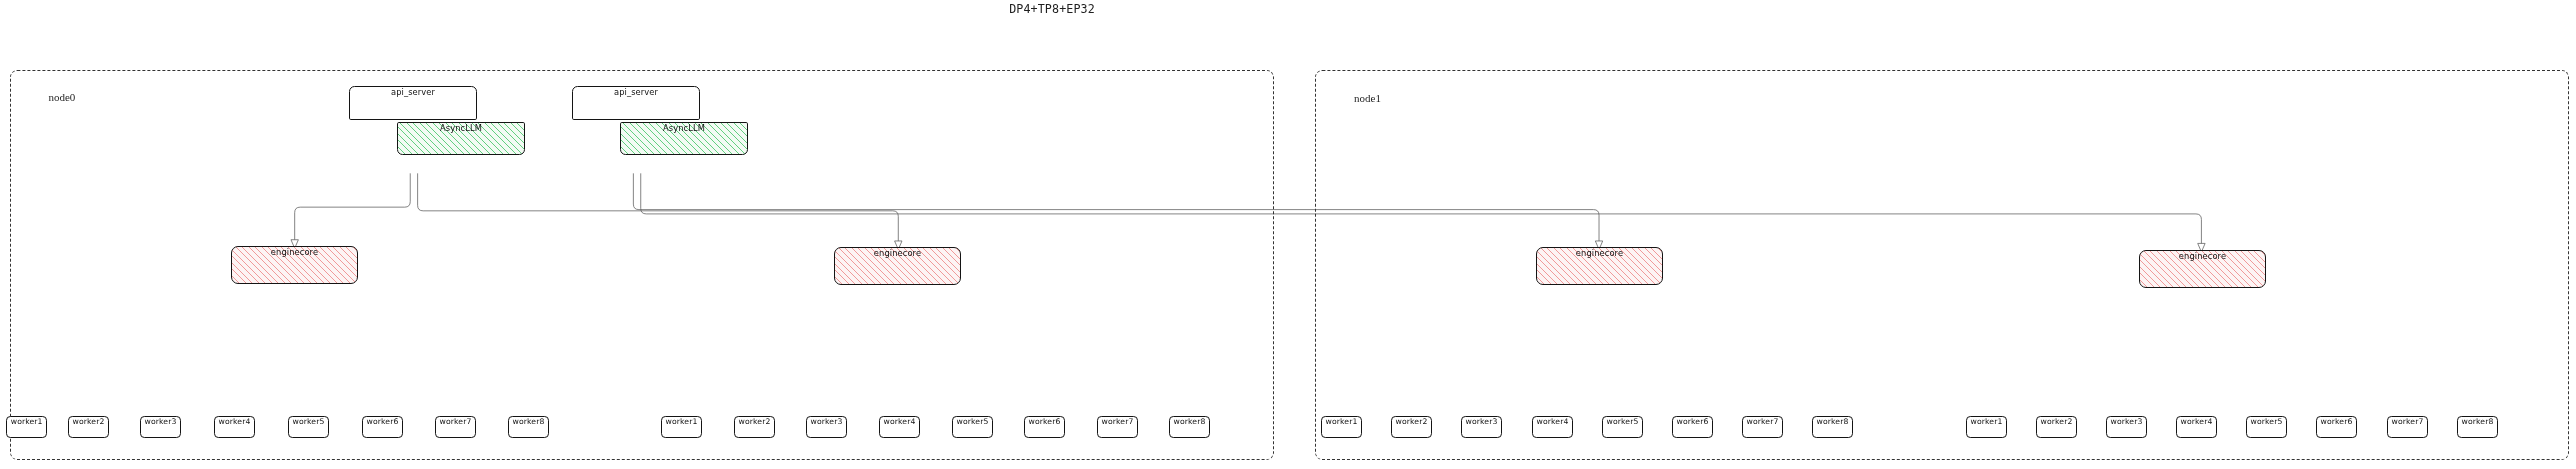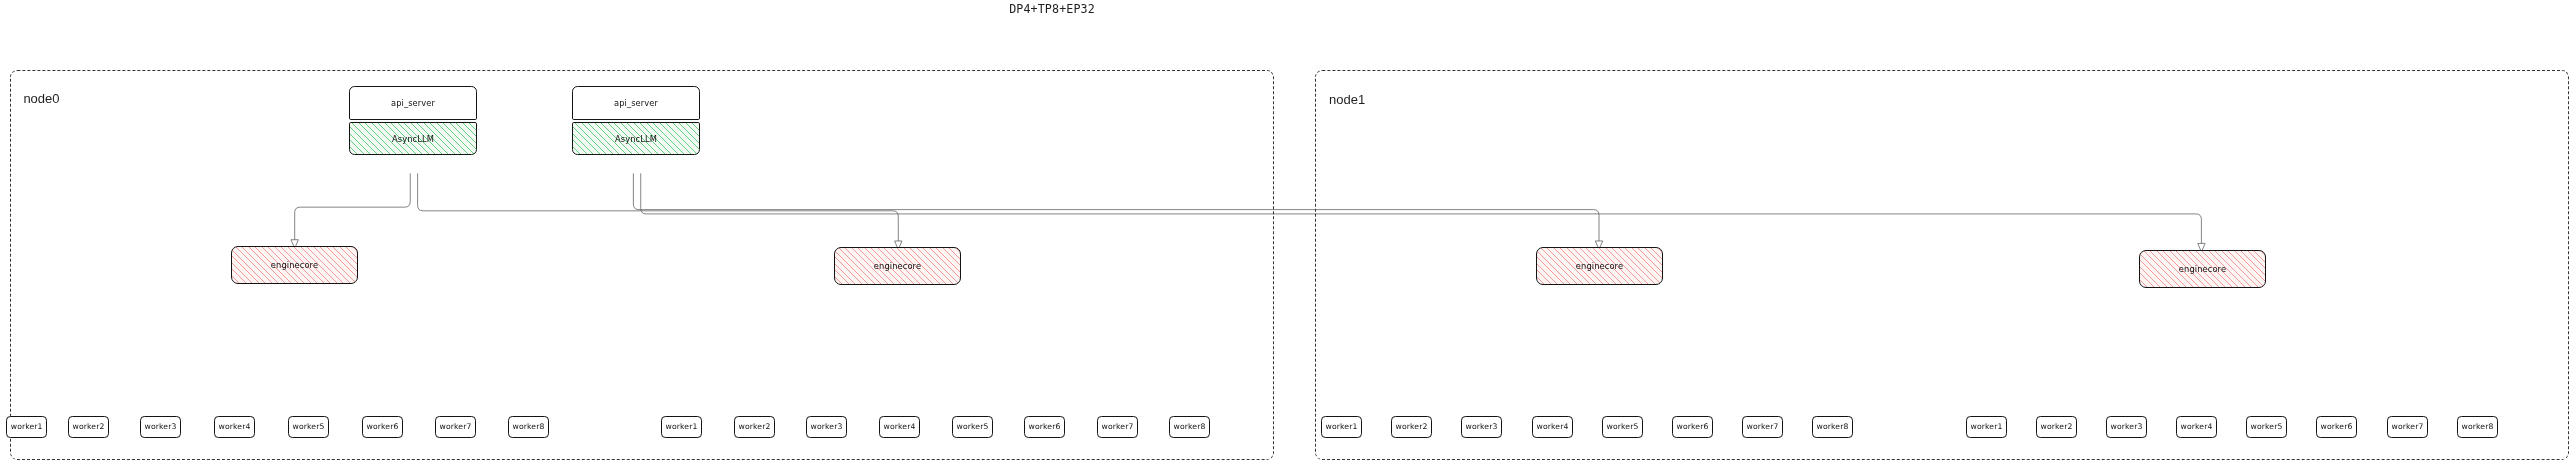--- a/index.html
+++ b/index.html
@@ -25,51 +25,53 @@
   
   .cluster{
     position:absolute;
     border:1px dashed #333333;
     border-radius:7.4px;
     background:transparent;
     box-sizing:border-box;
   }
   .cluster-label{
     position:absolute;
-    font-family:Liberation Sans, sans-serif;
-    font-size:13px;
+    font-family:Liberation Serif, serif;
+    font-size:11px;
     color:#1f1f1f;
     white-space:nowrap;
+    margin-left:25px;
   }
 
   
   .nodebox{
     position:absolute;
     box-sizing:border-box;
     border:1px solid #141414;
     border-radius:5.5px;
     background:#ffffff;
-    display:flex;align-items:center;justify-content:center;
+    display:flex;align-items:flex-start;justify-content:center;
     font-size:8.3px;
     color:#111111;
     white-space:nowrap;
     letter-spacing:0.1px;
   }
   .nodebox.api{
     border-radius:5.5px 5.5px 1.8px 1.8px;
   }
   
   .nodebox.async{
     border:1px solid #141414;
     border-radius:1.8px 1.8px 5.5px 5.5px;
     background-color:#f3fbf4;
     background-image:repeating-linear-gradient(
         45deg,
         #62cf80 0px, #62cf80 0.7px,
         rgba(255,255,255,0) 0.7px, rgba(255,255,255,0) 4.6px);
+    margin-left:48px;
   }
   
   .nodebox.engine{
     border:1.1px solid #141414;
     border-radius:7px;
     background-color:#fdf4f4;
     background-image:repeating-linear-gradient(
         45deg,
         #f09a9a 0px, #f09a9a 0.7px,
         rgba(255,255,255,0) 0.7px, rgba(255,255,255,0) 4.6px);

